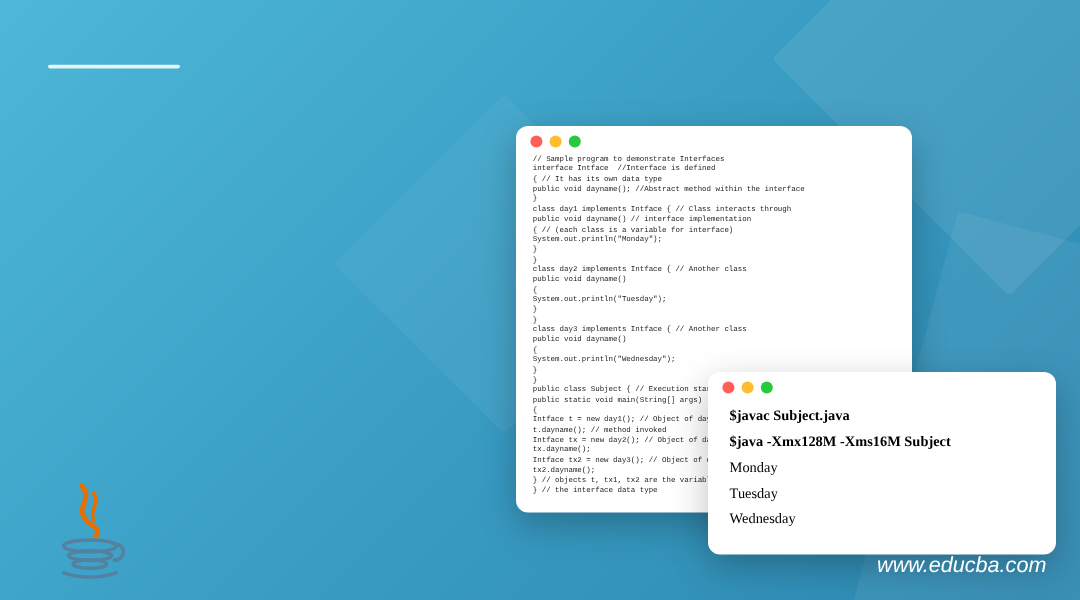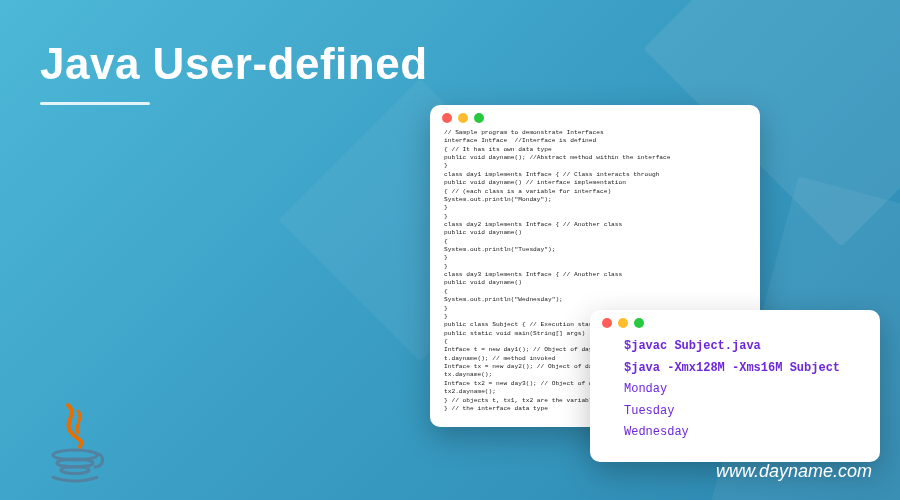--- a/index.html
+++ b/index.html
@@ -64,27 +64,26 @@
       padding: 2px 14px 14px;
       color: #222;
       white-space: pre-wrap;
     }
     .code-window.small {
       width: 290px;
       top: 310px;
       left: 590px;
     }
     .code-window.small .content {
-      font-family: Liberation Mono, monospace;
+      font-family: Liberation Serif, serif;
       font-size: 12px;
       line-height: 1.8;
       padding: 4px 18px 18px;
-      color: #6d28d9;
+      color: #000000;
       white-space: pre-wrap;
-      margin-left: 16px;
     }
     .code-window.small .content .cmd { font-weight: bold; }
     .java-logo {
       position: absolute;
       bottom: 8px;
       left: 30px;
       width: 90px;
       height: 100px;
       display: flex;
       flex-direction: column;
@@ -102,21 +101,20 @@
     }
   </style>
 </head>
 <body>
 
 <div class="bg-shape s1"></div>
 <div class="bg-shape s2"></div>
 <div class="bg-shape s3"></div>
 
 <div class="title">
-  <div>Java User-defined</div>
   <div class="title-underline"></div>
 </div>
 
 <div class="code-window big">
   <div class="tl">
     <div class="dot red"></div>
     <div class="dot yellow"></div>
     <div class="dot green"></div>
   </div>
   <div class="content">// Sample program to demonstrate Interfaces
@@ -173,13 +171,13 @@
     <path d="M 28 8 C 38 18, 24 24, 30 34 C 36 44, 44 40, 40 50" stroke="#e76f00" stroke-width="4" fill="none" stroke-linecap="round"></path>
     <path d="M 38 14 C 44 22, 34 28, 38 36" stroke="#e76f00" stroke-width="3" fill="none" stroke-linecap="round"></path>
     <ellipse cx="35" cy="58" rx="22" ry="5" stroke="#5382a1" stroke-width="3" fill="none"></ellipse>
     <ellipse cx="35" cy="66" rx="18" ry="4" stroke="#5382a1" stroke-width="3" fill="none"></ellipse>
     <ellipse cx="35" cy="73" rx="14" ry="3.5" stroke="#5382a1" stroke-width="3" fill="none"></ellipse>
     <path d="M 12 80 Q 35 88, 58 80" stroke="#5382a1" stroke-width="3" fill="none"></path>
     <path d="M 55 56 Q 65 58, 62 66 Q 60 70, 54 70" stroke="#5382a1" stroke-width="3" fill="none"></path>
   </svg>
 </div>
 
-<div class="website">www.dayname.com</div>
+<div class="website">www.educba.com</div>
 
 </body></html>

